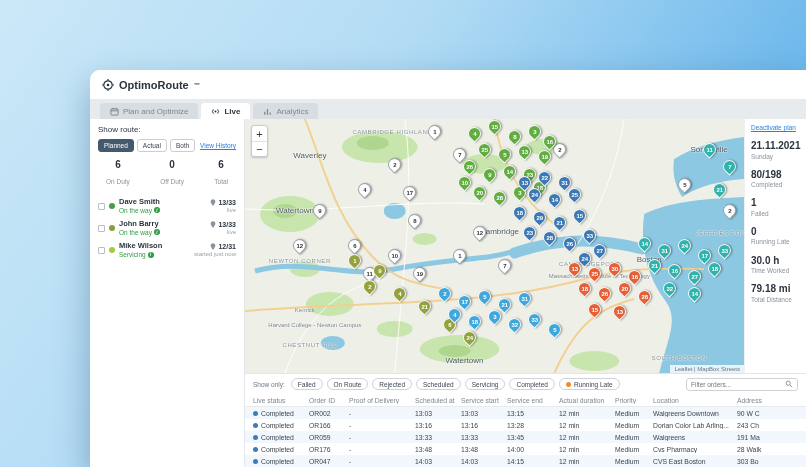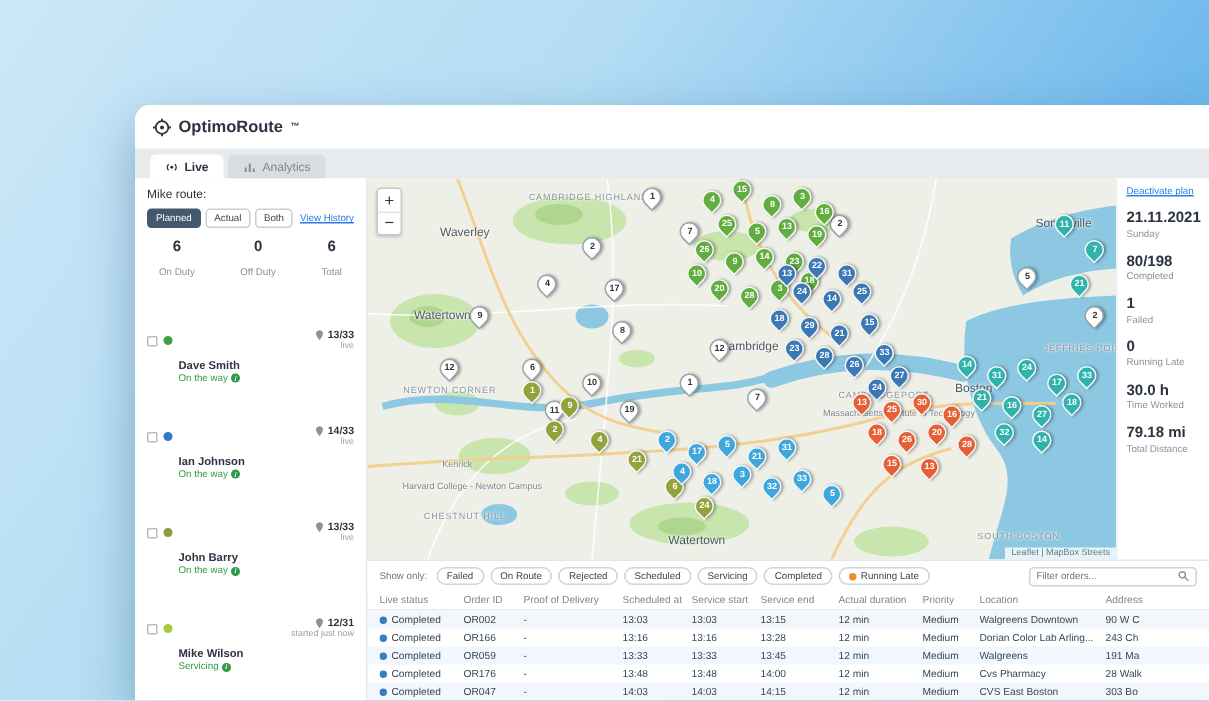--- a/index.html
+++ b/index.html
@@ -39,21 +39,21 @@
   .seg { font-size:6.5px; padding:2px 5px; border:1px solid #c9ced4; border-radius:3px;
          background:#fff; color:#3c4650; cursor:pointer; white-space:nowrap; }
   .seg.active { background:#44596e; border-color:#44596e; color:#fff; }
   .view-history { font-size:6.5px; color:#2b7de9; text-decoration:underline; margin-left:auto; cursor:pointer; white-space:nowrap; }
   .stats-row { display:flex; justify-content:space-between; padding:0 8px; margin-bottom:7px; text-align:center; }
   .stat .v { font-size:10px; font-weight:bold; color:#2b3440; display:block; min-height:11px; }
   .stat .l { font-size:6.5px; color:#8a939c; }
   .driver { display:flex; align-items:center; gap:4px; padding:3px 0; }
   .cb { width:7px; height:7px; border:1px solid #b6bec6; border-radius:1px; background:#fff; flex:none; cursor:pointer; }
   .ddot { width:6px; height:6px; border-radius:50%; flex:none; }
-  .dinfo { flex:1; min-width:0; line-height:1.15;margin-top:42px; }
+  .dinfo { flex:1; min-width:0; line-height:1.15; }
   .dname { font-size:7.5px; font-weight:bold; color:#2b3440; display:block; white-space:nowrap; }
   .dstatus { font-size:6.5px; color:#2f9b45; display:flex; align-items:center; gap:2px; }
   .inf { width:6px; height:6px; border-radius:50%; background:#2f9b45; color:#fff; font-size:4.5px;
          display:inline-flex; align-items:center; justify-content:center; font-style:italic; font-weight:bold; }
   .dright { text-align:right; line-height:1.15; flex:none; }
   .dprog { font-size:7px; font-weight:bold; color:#2b3440; display:flex; align-items:center; gap:2px; justify-content:flex-end; }
   .dtime { font-size:6px; color:#9aa2ab; display:block; }
 
   .main { flex:1; display:flex; flex-direction:column; min-width:0; }
   .upper { display:flex; height:254px; flex:none; min-width:0; }
@@ -122,39 +122,46 @@
         <circle cx="6" cy="6" r="4.2"></circle>
           <circle cx="6" cy="6" r="1.3" fill="#2b3440" stroke="none"></circle>
         <path d="M6 0v1.6M6 10.4V12M0 6h1.6M10.4 6H12"></path>
       </svg>
       <span>OptimoRoute</span>
         <sup>™</sup>
     </div>
   </div>
 
   <div class="tabbar">
+    <div class="tab">
+      <svg class="ico" width="9" height="9" viewBox="0 0 10 10" fill="none" stroke="currentColor" stroke-width="1.1">
+        <rect x="1" y="2" width="8" height="7" rx="1"></rect>
+          <path d="M1 4.2h8M3.2 1v2M6.8 1v2"></path>
+      </svg>
+      <span>Plan and Optimize</span>
+    </div>
     <div class="tab active">
       <svg class="ico" width="9" height="9" viewBox="0 0 10 10" fill="none" stroke="currentColor" stroke-width="1.1">
         <circle cx="5" cy="5" r="1.1" fill="currentColor" stroke="none"></circle>
         <path d="M2.7 7.3a3.3 3.3 0 010-4.6M7.3 2.7a3.3 3.3 0 010 4.6"></path>
       </svg>
       <span>Live</span>
     </div>
     <div class="tab">
       <svg class="ico" width="9" height="9" viewBox="0 0 10 10" fill="none" stroke="currentColor" stroke-width="1.4">
         <path d="M2 8.5V5.2M5 8.5V2.2M8 8.5V6"></path>
       </svg>
       <span>Analytics</span>
     </div>
   </div>
 
   <div class="bodyrow">
 
     <div class="sidebar">
-      <div class="show-route">Mike route:</div>
+      <div class="show-route">Show route:</div>
       <div class="seg-row">
         <div class="seg active">Planned</div>
         <div class="seg">Actual</div>
         <div class="seg">Both</div>
         <span class="view-history">View History</span>
       </div>
       <div class="stats-row">
         <div class="stat">
           <span class="v">6</span>
           <span class="l">On Duty</span>
@@ -173,34 +180,20 @@
     <span class="cb"></span>
     <span class="ddot" style="background:#43a047"></span>
     <span class="dinfo">
       <span class="dname">Dave Smith</span>
       <span class="dstatus">On the way <span class="inf">i</span></span>
     </span>
     <span class="dright">
       <span class="dprog"><svg width="6" height="7" viewBox="0 0 8 9" fill="#8a939c">
                   <path d="M4 0C2.2 0 .9 1.3.9 3c0 2.1 3.1 6 3.1 6s3.1-3.9 3.1-6C7.1 1.3 5.8 0 4 0z"></path>
                 </svg>13/33</span>
-      <span class="dtime">live</span>
-    </span>
-  </div>
-          <div class="driver">
-    <span class="cb"></span>
-    <span class="ddot" style="background:#3178c6"></span>
-    <span class="dinfo">
-      <span class="dname">Ian Johnson</span>
-      <span class="dstatus">On the way <span class="inf">i</span></span>
-    </span>
-    <span class="dright">
-      <span class="dprog"><svg width="6" height="7" viewBox="0 0 8 9" fill="#8a939c">
-                  <path d="M4 0C2.2 0 .9 1.3.9 3c0 2.1 3.1 6 3.1 6s3.1-3.9 3.1-6C7.1 1.3 5.8 0 4 0z"></path>
-                </svg>14/33</span>
       <span class="dtime">live</span>
     </span>
   </div>
           <div class="driver">
     <span class="cb"></span>
     <span class="ddot" style="background:#8f9c3a"></span>
     <span class="dinfo">
       <span class="dname">John Barry</span>
       <span class="dstatus">On the way <span class="inf">i</span></span>
     </span>

